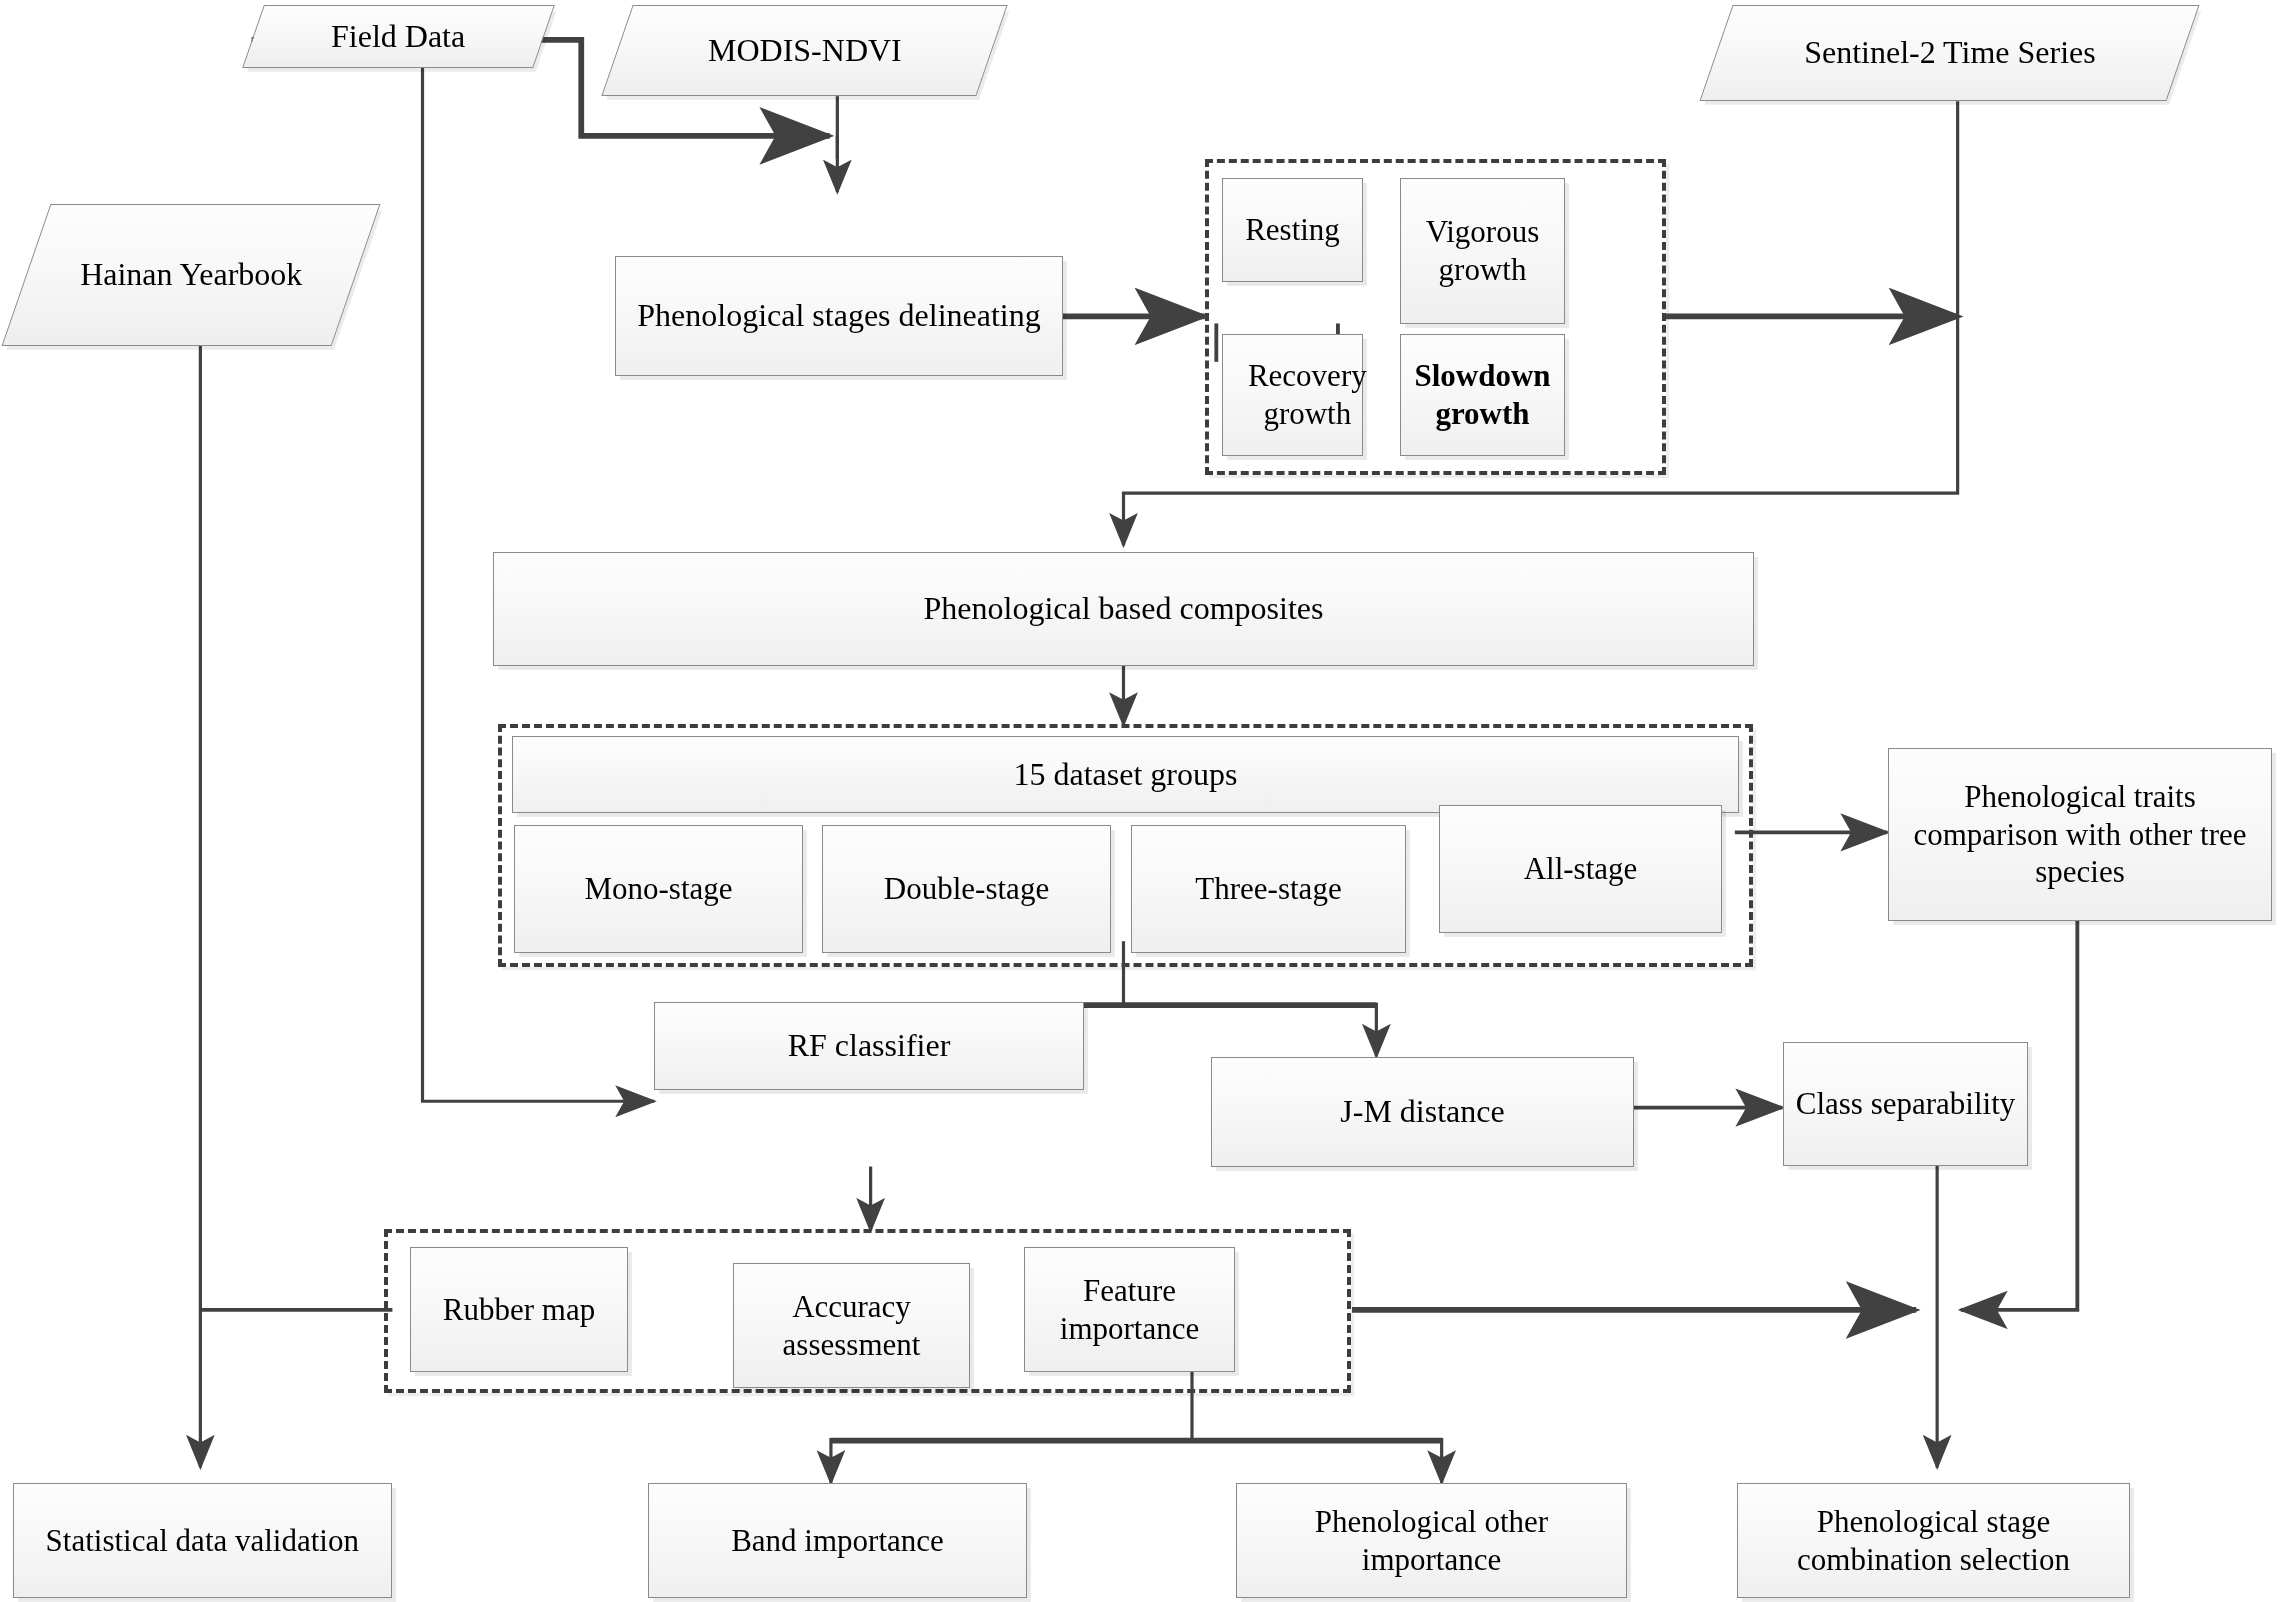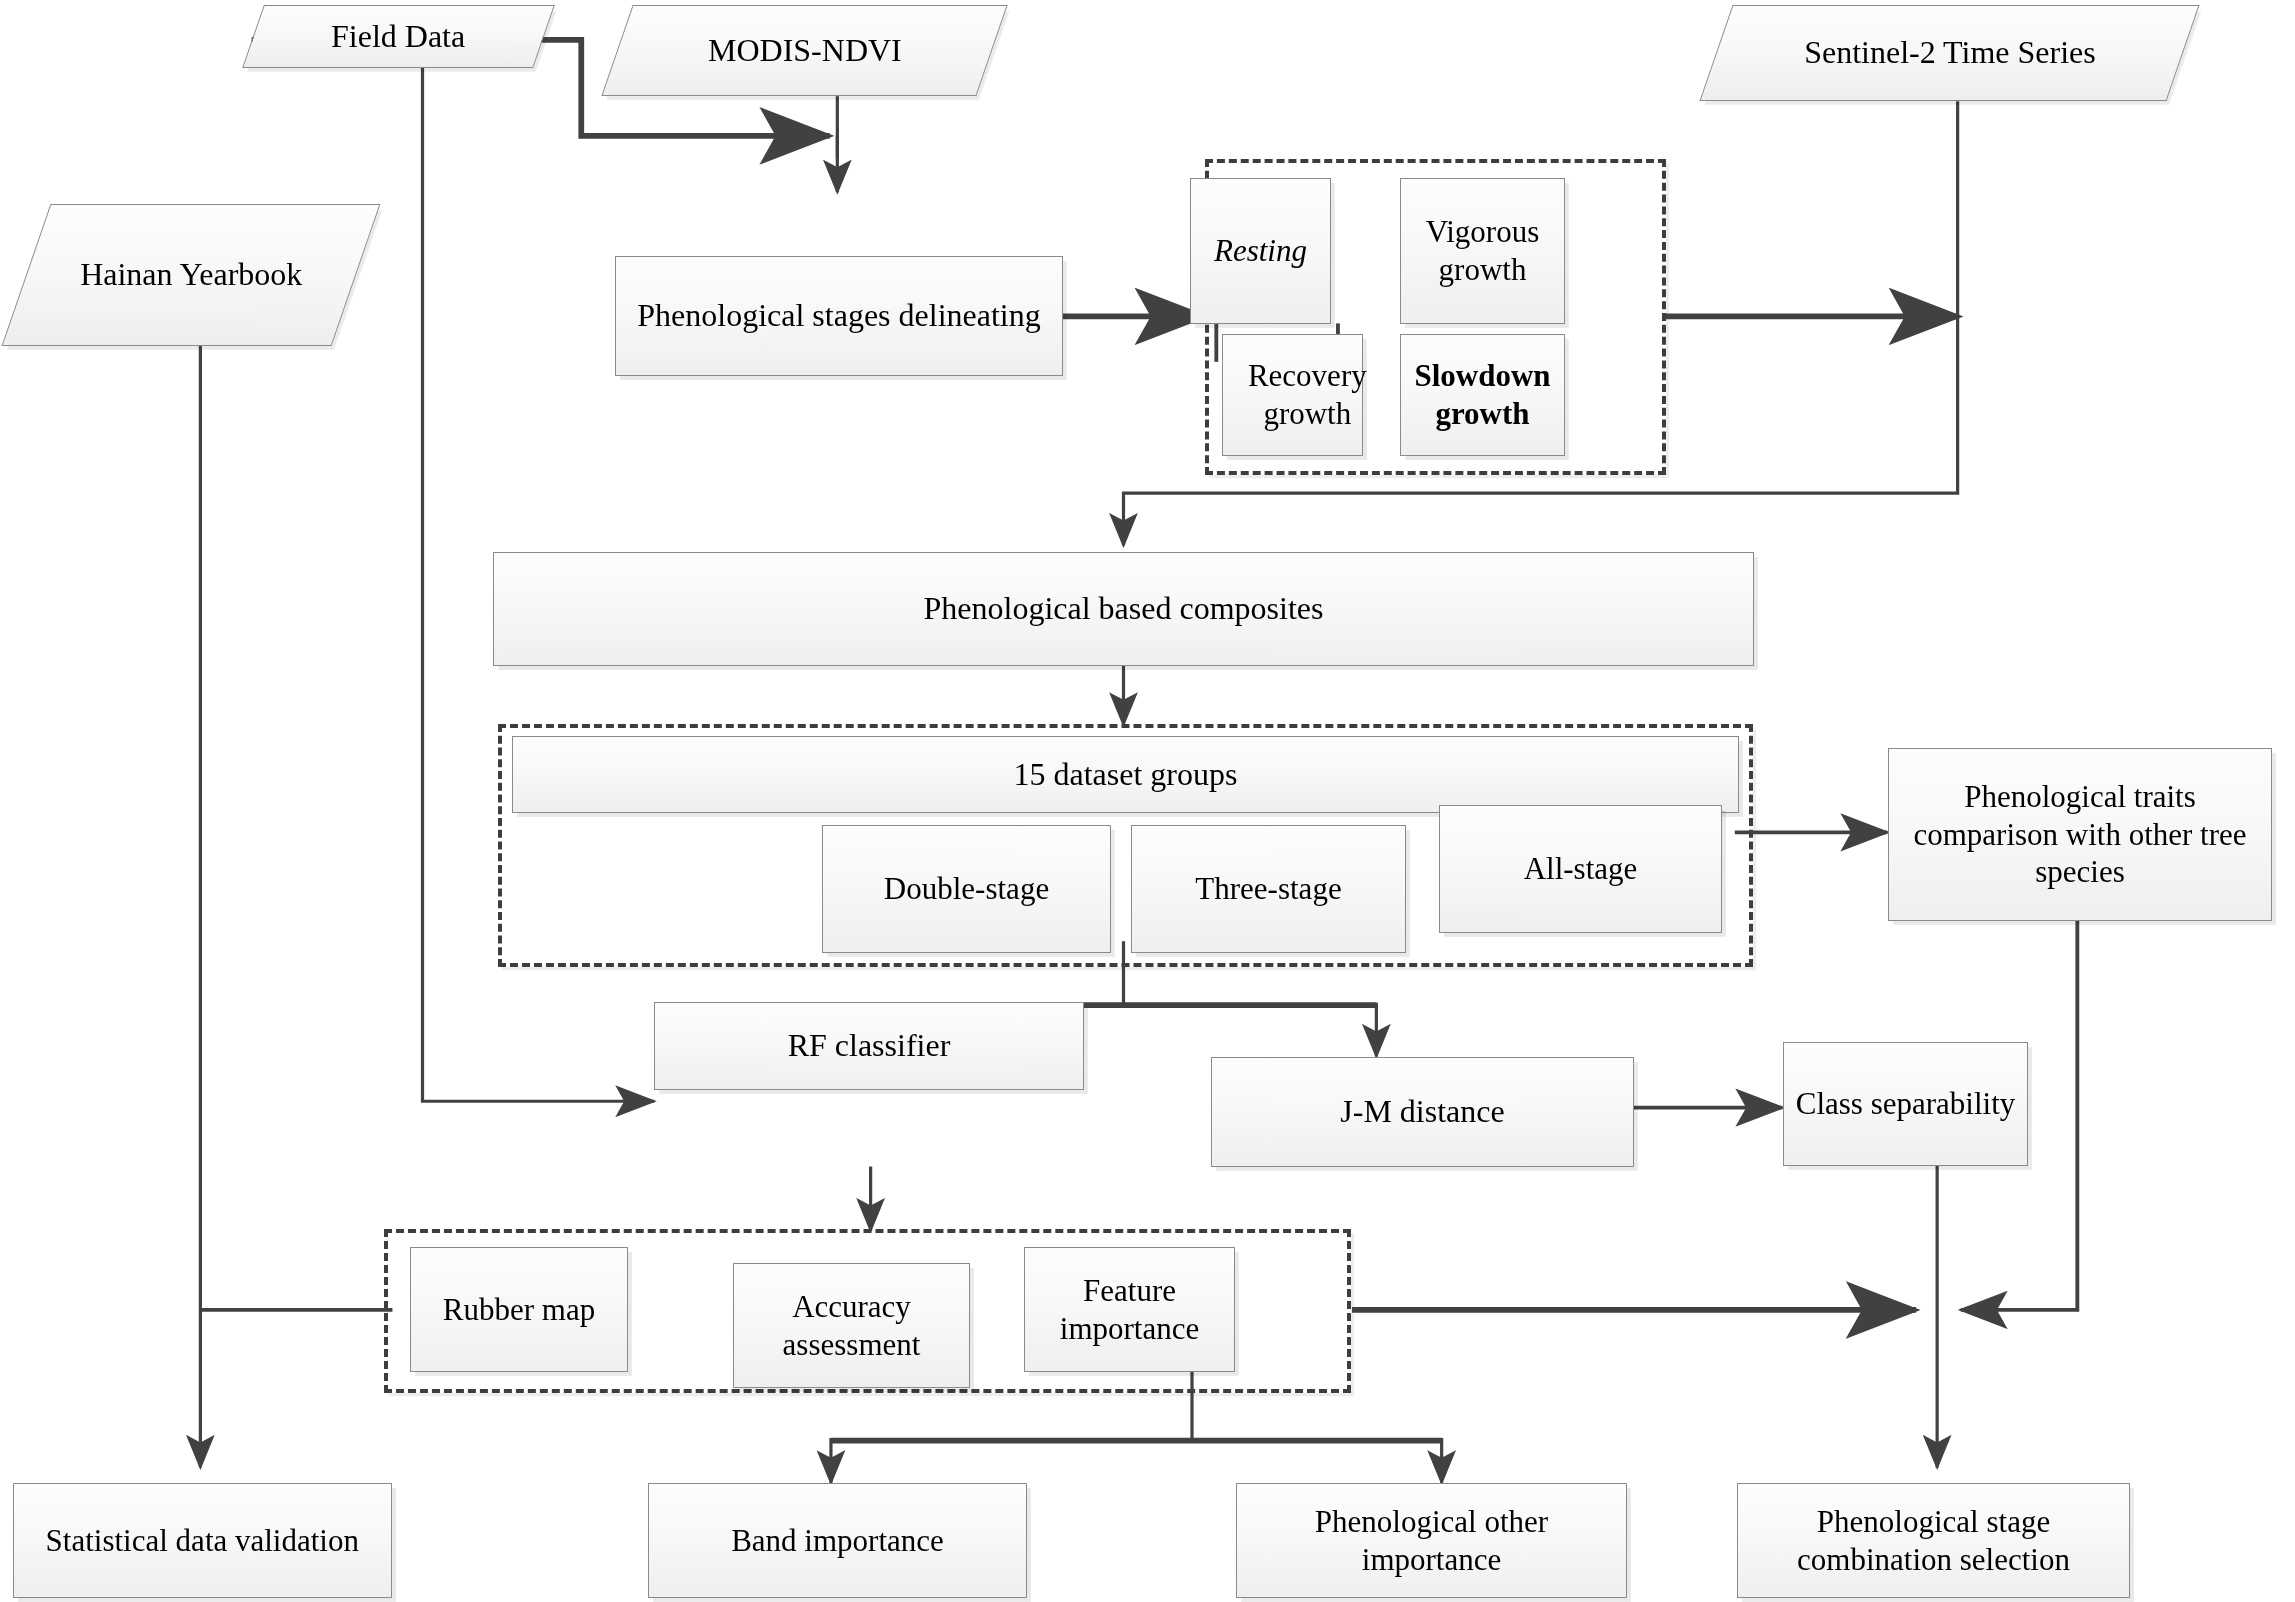--- a/index.html
+++ b/index.html
@@ -137,21 +137,21 @@
   <div class="para f50" style="left:25.6px;top:204px;width:330px;height:142px;">
     <span>Hainan Yearbook</span>
   </div>
 
   <div class="node f50" style="left:615px;top:256px;width:448px;height:120px;">
     <span>Phenological stages delineating</span>
   </div>
 
   <div class="dashed" style="left:1205px;top:159px;width:461px;height:316px;"></div>
 
-  <div class="node f48" style="left:1190px;top:178px;width:141px;height:146px;font-style:italic;">
+  <div class="node f48" style="left:1222px;top:178px;width:141px;height:104px;">
     <span>Resting</span>
   </div>
   <div class="node f48" style="left:1400px;top:178px;width:165px;height:146px;">
     <span>Vigorous growth</span>
   </div>
   <div class="node f48" style="left:1222px;top:334px;width:141px;height:122px;padding-left:36px;">
     <span>Recovery growth</span>
   </div>
   <div class="node f48" style="left:1400px;top:334px;width:165px;height:122px;font-weight:bold;">
     <span>Slowdown growth</span>
@@ -160,20 +160,23 @@
   <div class="node f50" style="left:493px;top:552px;width:1261px;height:114px;">
     <span>Phenological based composites</span>
   </div>
 
   <div class="dashed" style="left:498px;top:724px;width:1255px;height:243px;"></div>
 
   <div class="node f50" style="left:512px;top:736px;width:1227px;height:77px;">
     <span>15 dataset groups</span>
   </div>
 
+  <div class="node f48" style="left:514px;top:825px;width:289px;height:128px;">
+    <span>Mono-stage</span>
+  </div>
   <div class="node f48" style="left:822px;top:825px;width:289px;height:128px;">
     <span>Double-stage</span>
   </div>
   <div class="node f48" style="left:1131px;top:825px;width:275px;height:128px;">
     <span>Three-stage</span>
   </div>
   <div class="node f48" style="left:1439px;top:805px;width:283px;height:128px;">
     <span>All-stage</span>
   </div>
 

